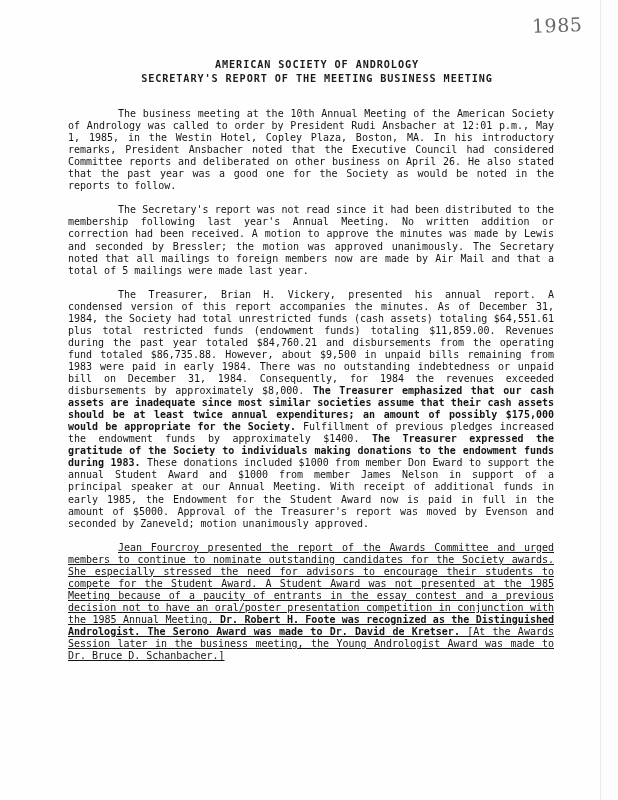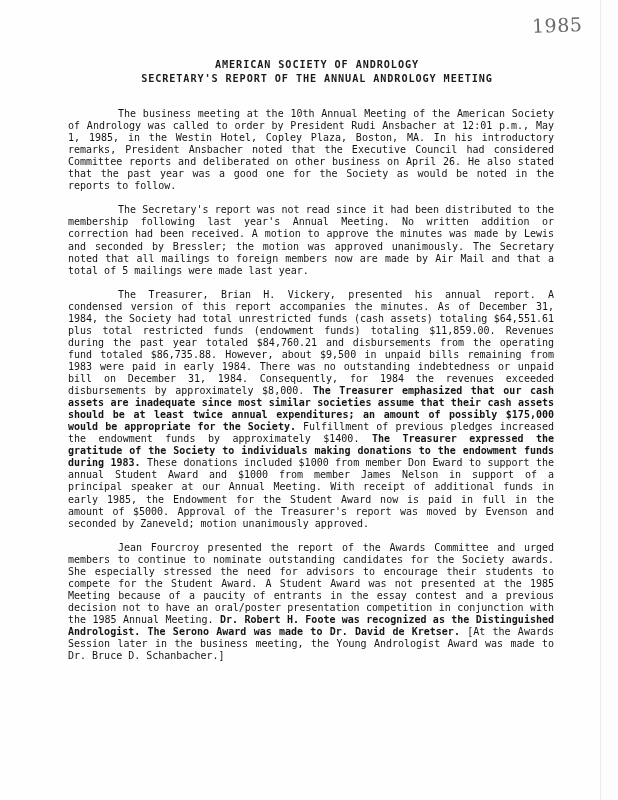--- a/index.html
+++ b/index.html
@@ -77,40 +77,41 @@
     text-justify: inter-word;
   }
 
   .body-copy p {
     margin: 0 0 12.05px 0;
     text-indent: 50px;
   }
 
   .body-copy p:last-child {
     margin-bottom: 0;
+    text-decoration: underline;
   }
 
   .emph {
     font-weight: bold;
     margin-top: 24px;
   }
 </style>
 </head>
 <body>
 
 <div class="page">
 
   <div class="scan-edge-outer"></div>
   <div class="scan-edge-right"></div>
 
   <div class="handwritten-year">1985</div>
 
   <div class="doc-header">
     <div>AMERICAN SOCIETY OF ANDROLOGY</div>
-    <div>SECRETARY'S REPORT OF THE ANNUAL ANDROLOGY MEETING</div>
+    <div>SECRETARY'S REPORT OF THE MEETING BUSINESS MEETING</div>
   </div>
 
   <div class="body-copy">
 
     <p>
       <span>The business meeting at the 10th Annual Meeting of the American Society of Andrology was called to order by President Rudi Ansbacher at 12:01 p.m., May 1, 1985, in the Westin Hotel, Copley Plaza, Boston, MA.  In his introductory remarks, President Ansbacher noted that the Executive Council had considered Committee reports and deliberated on other business on April 26.  He also stated that the past year was a good one for the Society as would be noted in the reports to follow.</span>
     </p>
 
     <p>
       <span>The Secretary's report was not read since it had been distributed to the membership following last year's Annual Meeting.  No written addition or correction had been received.  A motion to approve the minutes was made by Lewis and seconded by Bressler; the motion was approved unanimously.  The Secretary noted that all mailings to foreign members now are made by Air Mail and that a total of 5 mailings were made last year.</span>

